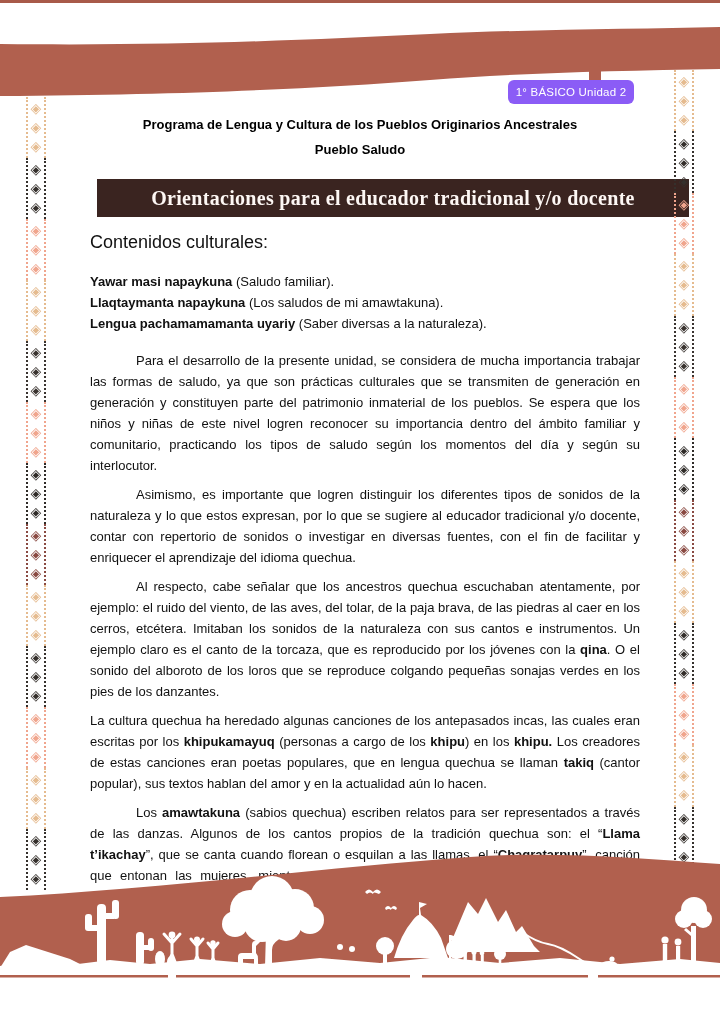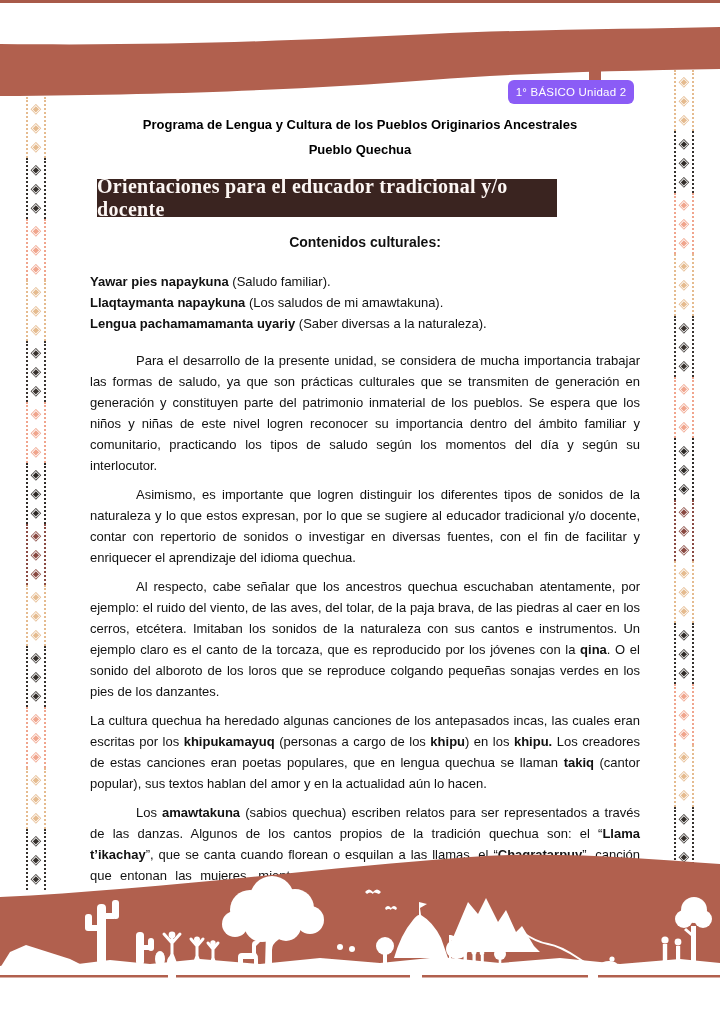--- a/index.html
+++ b/index.html
@@ -13,29 +13,29 @@
     position:absolute;left:508px;top:80px;width:126px;height:24px;background:#8b5cf6;
     border-radius:6px;color:#fff;font-size:11.5px;display:flex;align-items:center;justify-content:center;
     letter-spacing:.2px;
   }
   .badge-stem{position:absolute;left:589px;top:66px;width:12px;height:18px;background:#b1604e;border-radius:3px;}
   .doc-title{
     position:absolute;top:112px;left:60px;width:600px;text-align:center;
     font-weight:bold;font-size:13px;line-height:25px;color:#000;
   }
   .banner{
-    position:absolute;top:179px;left:97px;width:460px;height:38px;background:#3a2420;
+    position:absolute;top:179px;left:97px;width:592px;height:38px;background:#3a2420;
     display:flex;align-items:center;justify-content:center;
     font-family:"Liberation Serif",serif;font-weight:bold;font-size:20px;color:#fdf7f4;
     letter-spacing:.3px;
   }
   .content{
     position:absolute;top:232px;left:90px;width:550px;font-size:13px;line-height:21px;color:#111;
   }
-  .content-heading{font-weight:bold;font-size:14px;margin:0 0 18px 0;text-align:center;}
+  .content-heading{font-weight:normal;font-size:18px;margin:0 0 18px 0;}
   .culture-items{margin:0 0 16px 0;}
   .culture-items p{margin:0;}
   .body-par{margin:0 0 8px 0;text-align:justify;}
   .body-par.indent{text-indent:46px;}
   
   .strip{
     position:absolute;width:20px;display:flex;flex-direction:column;align-items:stretch;
   }
   .strip-left{left:26px;top:97px;height:793px;}
   .strip-right{left:674px;top:70px;height:798px;}
@@ -55,21 +55,21 @@
 
   <svg class="header-band" viewBox="0 0 720 110" preserveAspectRatio="none">
     <path fill="#b1604e" d="M0,44 C180,46 300,40 430,34 C540,29 640,29 720,27 L720,69 C610,71 520,73 430,80 C310,89 180,95 0,96 Z"></path>
   </svg>
 
   <div class="badge-stem"></div>
   <div class="badge">1° BÁSICO Unidad 2</div>
 
   <div class="doc-title">
     <div>Programa de Lengua y Cultura de los Pueblos Originarios Ancestrales</div>
-    <div>Pueblo Quechua</div>
+    <div>Pueblo Saludo</div>
   </div>
 
   <div class="banner">Orientaciones para el educador tradicional y/o docente</div>
 
   <div class="strip strip-left">
       <div class="strip-seg" style="color: rgb(229, 187, 143);">◈
 ◈
 ◈</div>
       <div class="strip-seg" style="color: rgb(53, 48, 44);">◈
 ◈
@@ -146,21 +146,21 @@
 ◈
 ◈</div>
       <div class="strip-seg" style="color: rgb(53, 48, 44);">◈
 ◈
 ◈</div>
     </div>
 
   <div class="content">
     <p class="content-heading">Contenidos culturales:</p>
     <div class="culture-items">
-      <p><b>Yawar pies napaykuna</b><span> (Saludo familiar).</span></p>
+      <p><b>Yawar masi napaykuna</b><span> (Saludo familiar).</span></p>
       <p><b>Llaqtaymanta napaykuna</b><span> (Los saludos de mi amawtakuna).</span></p>
       <p><b>Lengua pachamamamanta uyariy</b><span> (Saber diversas a la naturaleza).</span></p>
     </div>
     <p class="body-par indent"><span>Para el desarrollo de la presente unidad, se considera de mucha importancia trabajar las formas de saludo, ya que son prácticas culturales que se transmiten de generación en generación y constituyen parte del patrimonio inmaterial de los pueblos. Se espera que los niños y niñas de este nivel logren reconocer su importancia dentro del ámbito familiar y comunitario, practicando los tipos de saludo según los momentos del día y según su interlocutor.</span></p>
     <p class="body-par indent"><span>Asimismo, es importante que logren distinguir los diferentes tipos de sonidos de la naturaleza y lo que estos expresan, por lo que se sugiere al educador tradicional y/o docente, contar con repertorio de sonidos o investigar en diversas fuentes, con el fin de facilitar y enriquecer el aprendizaje del idioma quechua.</span></p>
     <p class="body-par indent"><span>Al respecto, cabe señalar que los ancestros quechua escuchaban atentamente, por ejemplo: el ruido del viento, de las aves, del tolar, de la paja brava, de las piedras al caer en los cerros, etcétera. Imitaban los sonidos de la naturaleza con sus cantos e instrumentos. Un ejemplo claro es el canto de la torcaza, que es reproducido por los jóvenes con la </span><b>qina</b><span>. O el sonido del alboroto de los loros que se reproduce colgando pequeñas sonajas verdes en los pies de los danzantes.</span></p>
     <p class="body-par"><span>La cultura quechua ha heredado algunas canciones de los antepasados incas, las cuales eran escritas por los </span><b>khipukamayuq</b><span> (personas a cargo de los </span><b>khipu</b><span>) en los </span><b>khipu.</b><span> Los creadores de estas canciones eran poetas populares, que en lengua quechua se llaman </span><b>takiq</b><span> (cantor popular), sus textos hablan del amor y en la actualidad aún lo hacen.</span></p>
     <p class="body-par indent"><span>Los </span><b>amawtakuna</b><span> (sabios quechua) escriben relatos para ser representados a través de las danzas. Algunos de los cantos propios de la tradición quechua son: el “</span><b>Llama t’ikachay</b><span>”, que se canta cuando florean o esquilan a las llamas, el “</span><b>Chaqratarpuy</b><span>”, canción que entonan las mujeres, mientras los hombres aran o siembran. El </span><b>wayñu</b><span> o </span><b>waynu</b><span> (tradicional) es un canto y danza de origen incaico,</span></p>
   </div>
 

